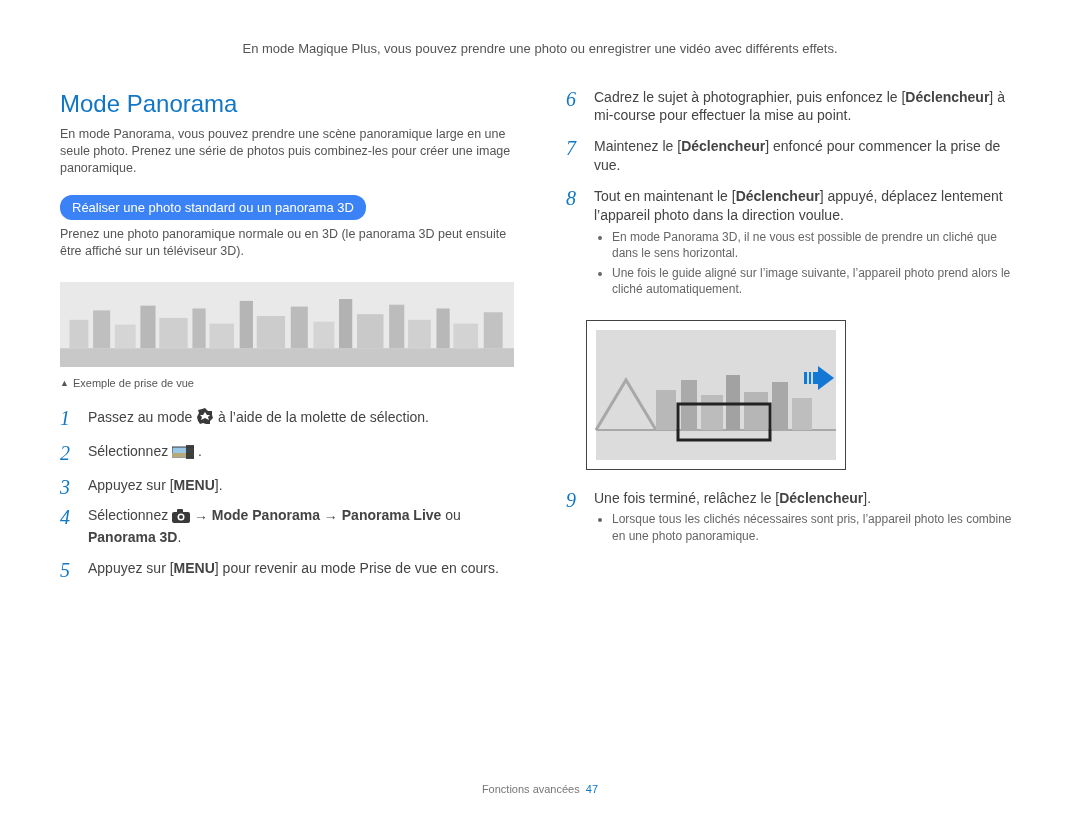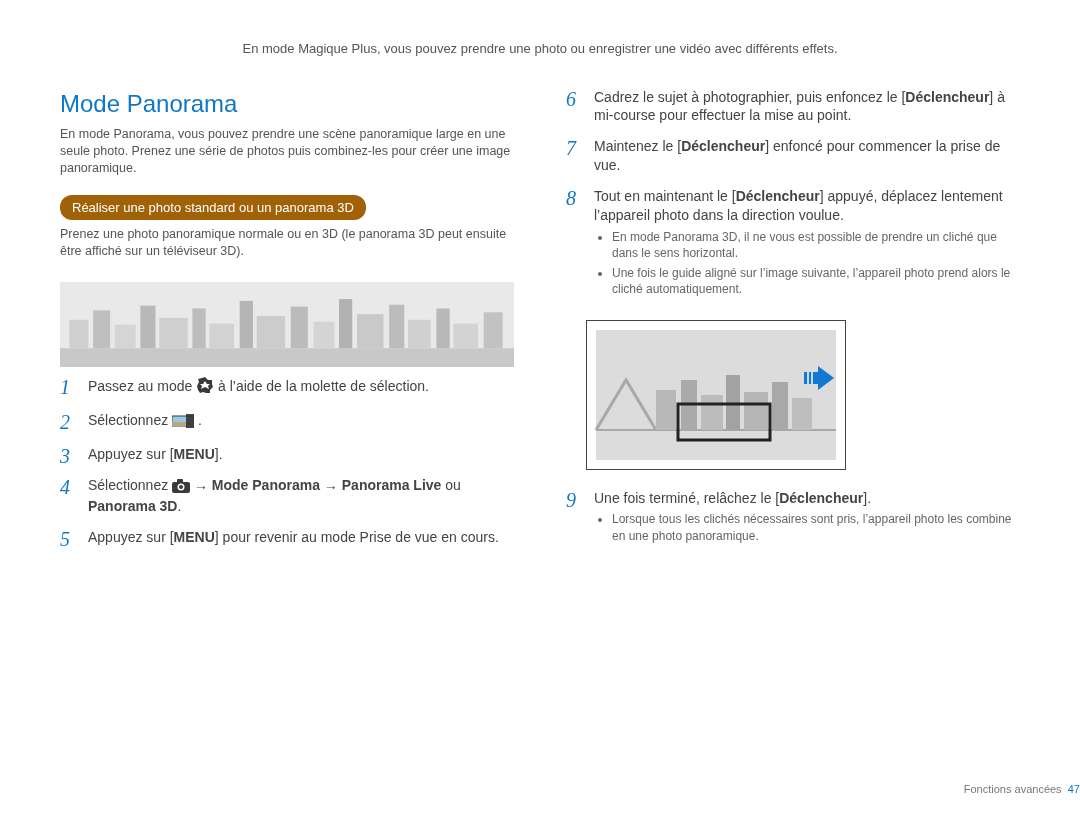--- a/index.html
+++ b/index.html
@@ -38,21 +38,21 @@
     font-size: 24px;
     margin: 0 0 6px 0;
   }
   .para {
     font-size: 12.5px;
     color: #555;
     margin: 0 0 12px 0;
   }
   .pill {
     display: inline-block;
-    background: #a16207;
+    background: #3b82f6;
     color: #fff;
     font-size: 13px;
     padding: 4px 12px;
     border-radius: 12px;
     margin: 6px 0 6px 0;
   }
   .pano-illustration {
     width: 100%;
     margin: 10px 0 4px 0;
   }
@@ -114,21 +114,21 @@
   .viewfinder {
     width: 260px;
     margin: 10px 0 14px 20px;
   }
 
   .footer {
     position: absolute;
     bottom: 18px;
     left: 0;
     width: 100%;
-    text-align: right;
+    text-align: center;
     font-size: 11px;
     color: #777;
   }
   .footer .pg {
     color: #1077c7;
   }
 </style>
 </head>
 <body>
 
@@ -163,20 +163,23 @@
         <rect x="244" y="26" width="18" height="44" fill="#bbbbbb"></rect>
         <rect x="268" y="42" width="22" height="28" fill="#d4d4d4"></rect>
         <rect x="295" y="18" width="14" height="52" fill="#b2b2b2"></rect>
         <rect x="314" y="34" width="28" height="36" fill="#c9c9c9"></rect>
         <rect x="348" y="24" width="16" height="46" fill="#bcbcbc"></rect>
         <rect x="368" y="40" width="24" height="30" fill="#d0d0d0"></rect>
         <rect x="398" y="28" width="14" height="42" fill="#b8b8b8"></rect>
         <rect x="416" y="44" width="26" height="26" fill="#d3d3d3"></rect>
         <rect x="448" y="32" width="20" height="38" fill="#c2c2c2"></rect>
       </svg>
+      <div class="caption">
+        <span class="tri">▲</span><span>Exemple de prise de vue</span>
+      </div>
 
       <ol class="steps">
         <li>
           <span class="num">1</span>
           <span>Passez au mode </span>
           <span class="icon-inline">
             <svg width="18" height="18" viewBox="0 0 18 18">
               <polygon points="9,1 12,4 16,4 16,8 17,11 14,14 14,17 10,17 7,16 4,17 2,14 1,10 3,6 2,3 6,2" fill="#3a3a3a"></polygon>
               <polygon points="9,5 11,8 14,8 12,10 13,13 9,11 5,13 6,10 4,8 7,8" fill="#fff"></polygon>
             </svg>

